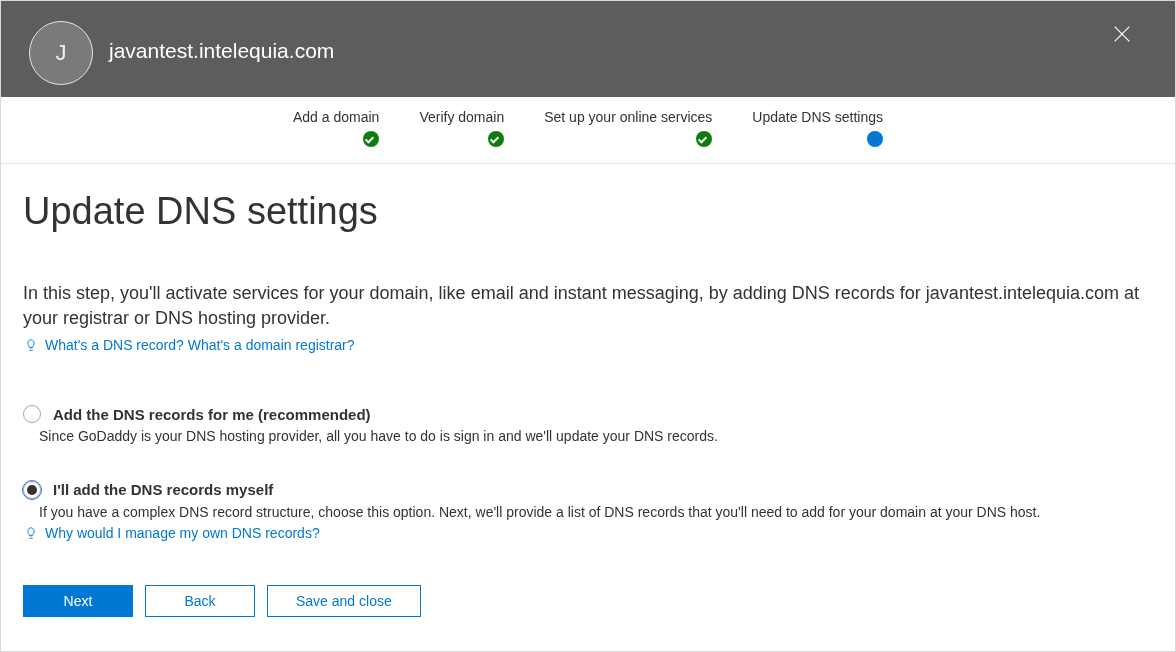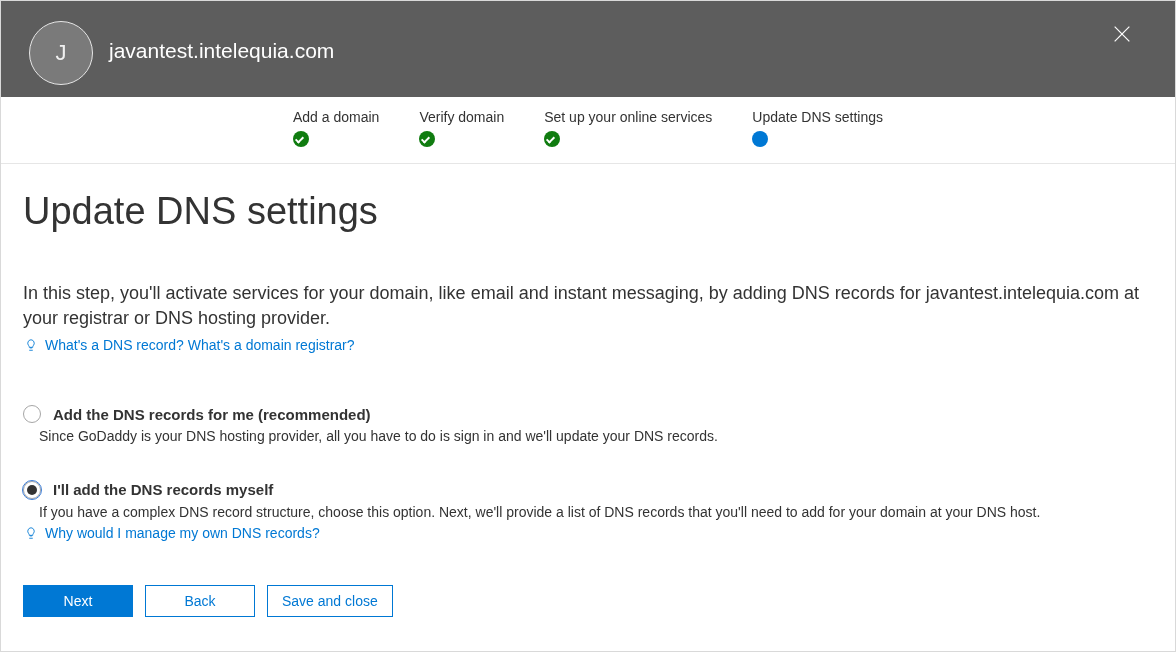--- a/index.html
+++ b/index.html
@@ -50,21 +50,21 @@
   .steps-row {
     display: flex;
     justify-content: center;
     gap: 40px;
     padding: 12px 0 16px 0;
     border-bottom: 1px solid #e6e6e6;
   }
   .step {
     display: flex;
     flex-direction: column;
-    align-items: flex-start;
+    align-items: flex-end;
     gap: 6px;
     font-size: 14px;
     color: #333;
   }
   .step-dot {
     width: 16px;
     height: 16px;
     border-radius: 50%;
     position: relative;
   }
@@ -171,21 +171,21 @@
 
   
   .button-row {
     display: flex;
     gap: 12px;
     margin-top: 44px;
   }
   .btn {
     height: 32px;
     min-width: 110px;
-    padding: 0 14px;
+    padding: 0 28px;
     font-size: 14px;
     border: 1px solid #0078d4;
     background: #fff;
     color: #0078d4;
     display: inline-flex;
     align-items: center;
     justify-content: center;
     cursor: pointer;
   }
   .btn.primary {

